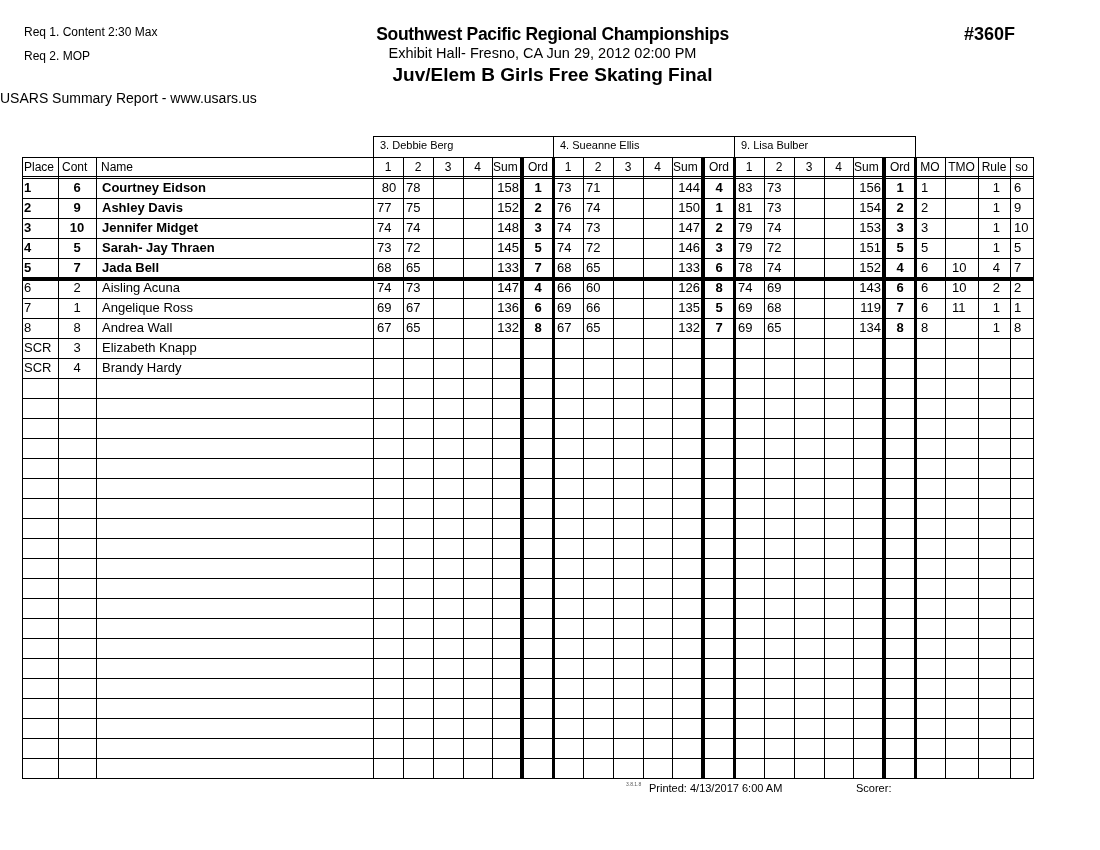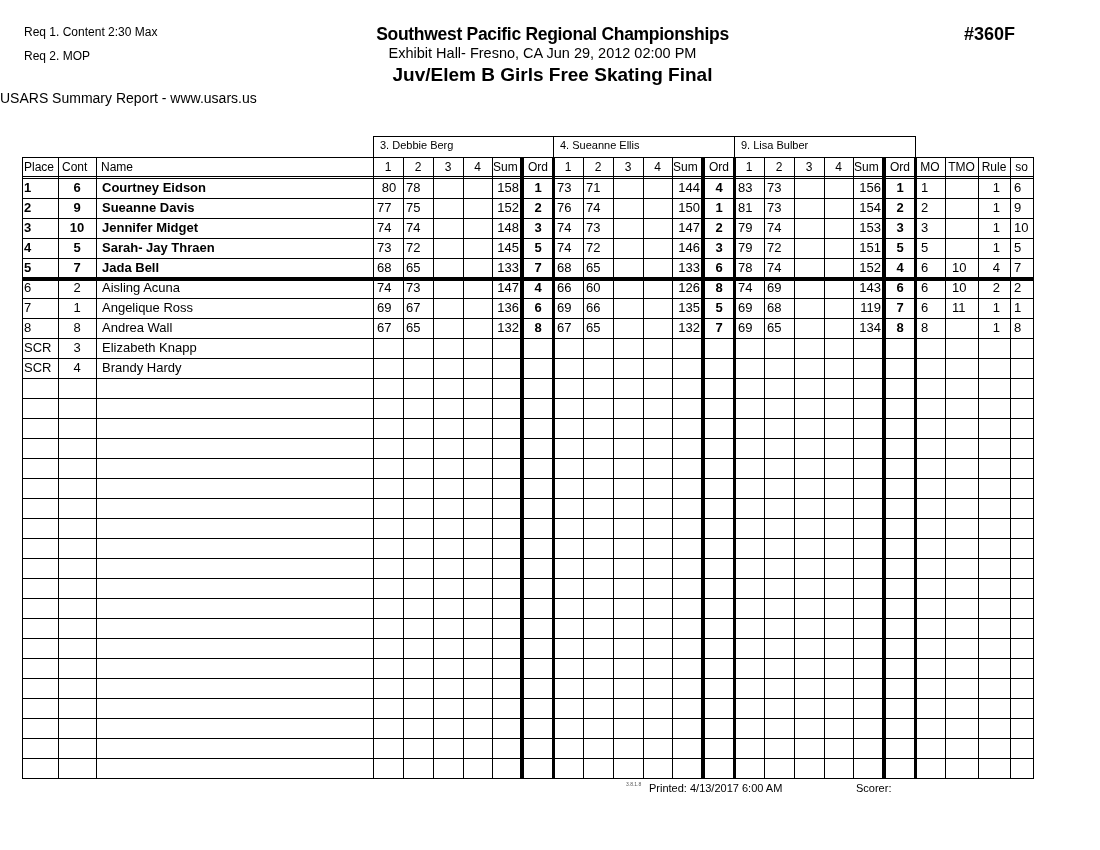--- a/index.html
+++ b/index.html
@@ -144,21 +144,21 @@
     <div class="cell" style="left: 797px; top: 178px; width: 25px; text-align: left;"></div>
     <div class="cell" style="left: 827px; top: 178px; width: 24px; text-align: left;"></div>
     <div class="cell" style="left: 856px; top: 178px; width: 25px; text-align: right;">156</div>
     <div class="cell b" style="left: 887px; top: 178px; width: 26px; text-align: center;">1</div>
     <div class="cell" style="left: 921px; top: 178px; width: 22px; text-align: left;">1</div>
     <div class="cell" style="left: 952px; top: 178px; width: 24px; text-align: left;"></div>
     <div class="cell" style="left: 980px; top: 178px; width: 20px; text-align: right;">1</div>
     <div class="cell" style="left: 1014px; top: 178px; width: 17px; text-align: left;">6</div>
     <div class="cell b" style="left: 24px; top: 198px; width: 32px; text-align: left;">2</div>
     <div class="cell b" style="left: 60px; top: 198px; width: 34px; text-align: center;">9</div>
-    <div class="cell b" style="left: 102px; top: 198px; width: 269px; text-align: left;">Sueanne Davis</div>
+    <div class="cell b" style="left: 102px; top: 198px; width: 269px; text-align: left;">Ashley Davis</div>
     <div class="cell" style="left: 377px; top: 198px; width: 24px; text-align: left;">77</div>
     <div class="cell" style="left: 406px; top: 198px; width: 25px; text-align: left;">75</div>
     <div class="cell" style="left: 436px; top: 198px; width: 25px; text-align: left;"></div>
     <div class="cell" style="left: 466px; top: 198px; width: 24px; text-align: left;"></div>
     <div class="cell" style="left: 495px; top: 198px; width: 24px; text-align: right;">152</div>
     <div class="cell b" style="left: 525px; top: 198px; width: 26px; text-align: center;">2</div>
     <div class="cell" style="left: 557px; top: 198px; width: 24px; text-align: left;">76</div>
     <div class="cell" style="left: 586px; top: 198px; width: 25px; text-align: left;">74</div>
     <div class="cell" style="left: 616px; top: 198px; width: 25px; text-align: left;"></div>
     <div class="cell" style="left: 646px; top: 198px; width: 24px; text-align: left;"></div>

